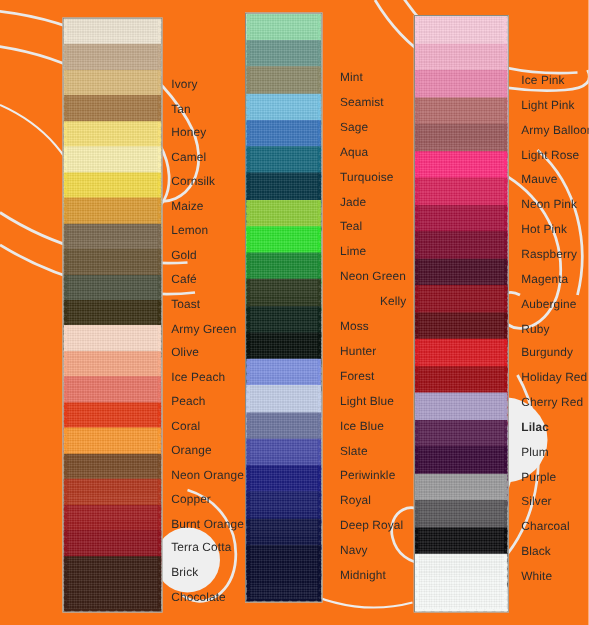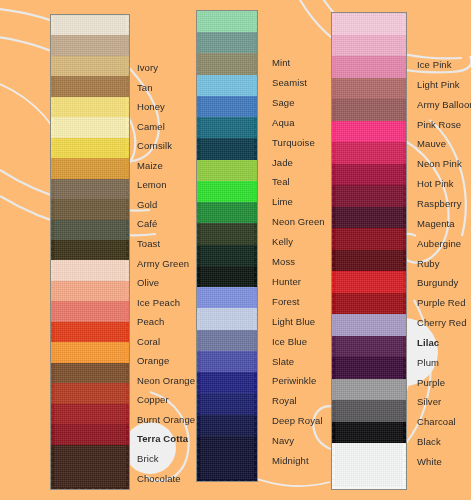--- a/index.html
+++ b/index.html
@@ -13,21 +13,21 @@
     font-family: "Liberation Sans", sans-serif;
     overflow: hidden;
     position: relative;
   }
 
   #chart-root {
     position: absolute;
     inset: 0;
     width: 471px;
     height: 500px;
-    background: #fdba74;
+    background: #f97316;
   }
 
   
   .watermark {
     position: absolute;
     inset: 0;
     z-index: 0;
     pointer-events: none;
   }
 
@@ -412,21 +412,21 @@
           <div class="label" style="top: 238px;">Toast</div>
           <div class="label" style="top: 258px;">Army Green</div>
           <div class="label" style="top: 277px;">Olive</div>
           <div class="label" style="top: 297px;">Ice Peach</div>
           <div class="label" style="top: 316px;">Peach</div>
           <div class="label" style="top: 336px;">Coral</div>
           <div class="label" style="top: 355px;">Orange</div>
           <div class="label" style="top: 375px;">Neon Orange</div>
           <div class="label" style="top: 394px;">Copper</div>
           <div class="label" style="top: 414px;">Burnt Orange</div>
-          <div class="label" style="top: 433px; font-weight: bold;">Terra Cotta</div>
+          <div class="label" style="top: 433px;">Terra Cotta</div>
           <div class="label" style="top: 453px;">Brick</div>
           <div class="label" style="top: 473px;">Chocolate</div>
         </div>
     </div>
 
     <div class="swatch-column" style="left:196px; width:140px;">
       <div class="stack" style="left:0; top:10px; width:62px; height:472px;">
           <div class="swatch" title="Mint" style="top: 0px; height: 47px; background: rgb(146, 217, 171); z-index: 1;">
             <div class="weave"></div>
             <svg class="zig-side left" viewBox="0 0 4 47" preserveAspectRatio="none">
@@ -683,21 +683,21 @@
       <div class="labels" style="left:76px; top:0;">
           <div class="label" style="top: 57px; text-align: right;">Mint</div>
           <div class="label" style="top: 77px;">Seamist</div>
           <div class="label" style="top: 97px;">Sage</div>
           <div class="label" style="top: 117px;">Aqua</div>
           <div class="label" style="top: 137px;">Turquoise</div>
           <div class="label" style="top: 157px;">Jade</div>
           <div class="label" style="top: 176px;">Teal</div>
           <div class="label" style="top: 196px;">Lime</div>
           <div class="label" style="top: 216px;">Neon Green</div>
-          <div class="label" style="top: 236px;">Kelly</div>
+          <div class="label" style="top: 236px; margin-left: 32px;">Kelly</div>
           <div class="label" style="top: 256px;">Moss</div>
           <div class="label" style="top: 276px;">Hunter</div>
           <div class="label" style="top: 296px;">Forest</div>
           <div class="label" style="top: 316px;">Light Blue</div>
           <div class="label" style="top: 336px;">Ice Blue</div>
           <div class="label" style="top: 356px;">Slate</div>
           <div class="label" style="top: 375px;">Periwinkle</div>
           <div class="label" style="top: 395px;">Royal</div>
           <div class="label" style="top: 415px;">Deep Royal</div>
           <div class="label" style="top: 435px;">Navy</div>
@@ -957,30 +957,30 @@
             </svg>
             <svg class="zig" viewBox="0 0 76 5" preserveAspectRatio="none">
               <path d="M0 0 L3.5 5 L7 0 L10.5 5 L14 0 L17.5 5 L21 0 L24.5 5 L28 0 L31.5 5 L35 0 L38.5 5 L42 0 L45.5 5 L49 0 L52.5 5 L56 0 L59.5 5 L63 0 L66.5 5 L70 0 L73.5 5 L77 0 L80.5 5 L84 0 L76 0 Z" fill="#f4f7f5"></path>
             </svg>
           </div>
         </div>
       <div class="labels" style="left:86px; top:0;">
           <div class="label" style="top: 59px;">Ice Pink</div>
           <div class="label" style="top: 79px;">Light Pink</div>
           <div class="label" style="top: 99px;">Army Balloon</div>
-          <div class="label" style="top: 119px;">Pink Rose</div>
+          <div class="label" style="top: 119px;">Light Rose</div>
           <div class="label" style="top: 138px;">Mauve</div>
           <div class="label" style="top: 158px;">Neon Pink</div>
           <div class="label" style="top: 178px;">Hot Pink</div>
           <div class="label" style="top: 198px;">Raspberry</div>
           <div class="label" style="top: 218px;">Magenta</div>
           <div class="label" style="top: 238px;">Aubergine</div>
           <div class="label" style="top: 258px;">Ruby</div>
           <div class="label" style="top: 277px;">Burgundy</div>
-          <div class="label" style="top: 297px;">Purple Red</div>
+          <div class="label" style="top: 297px;">Holiday Red</div>
           <div class="label" style="top: 317px;">Cherry Red</div>
           <div class="label" style="top: 337px; font-weight: bold;">Lilac</div>
           <div class="label" style="top: 357px;">Plum</div>
           <div class="label" style="top: 377px;">Purple</div>
           <div class="label" style="top: 396px;">Silver</div>
           <div class="label" style="top: 416px;">Charcoal</div>
           <div class="label" style="top: 436px;">Black</div>
           <div class="label" style="top: 456px; text-align: right;">White</div>
         </div>
     </div>

